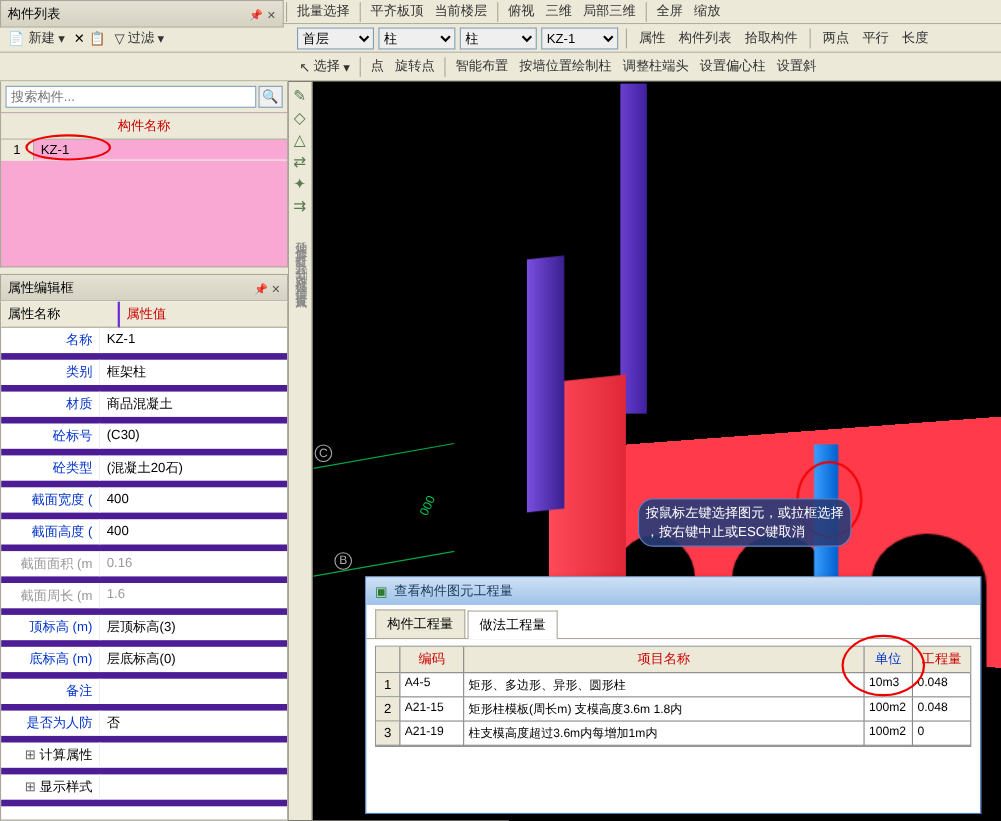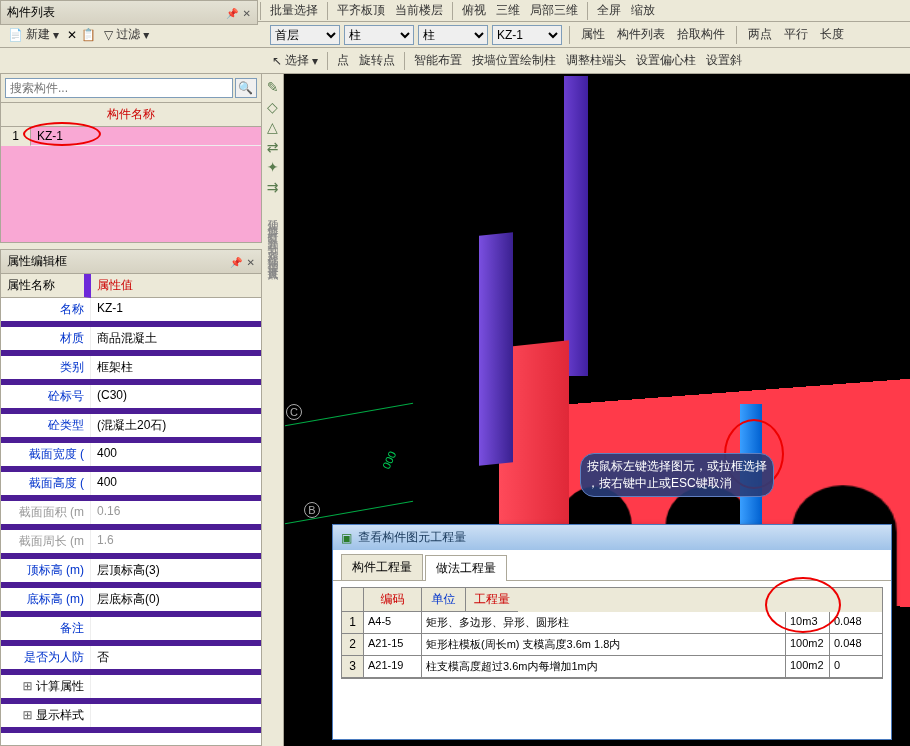--- a/index.html
+++ b/index.html
@@ -25,21 +25,21 @@
 
 .component-table { border: 1px solid #aca899; border-top: none; background: #f9a8d4; height: 140px; }
 .ct-header { background: #ece9d8; text-align: center; color: #c00; padding: 3px; border-bottom: 1px solid #aca899; }
 .ct-row { display: flex; }
 .ct-idx { width: 30px; text-align: center; background: #ece9d8; border-right: 1px solid #aca899; border-bottom: 1px solid #ece9d8; padding: 2px; }
 .ct-cell { flex: 1; padding: 2px 6px; border-bottom: 1px solid #eee; position: relative; }
 
 .prop-panel { margin-top: 6px; flex: 1; display: flex; flex-direction: column; }
 .prop-table { border: 1px solid #aca899; border-top: none; background: #fff; flex: 1; overflow: auto; }
 .pt-header { display: flex; background: #ece9d8; }
-.pt-header .c1 { width: 90px; padding: 3px 6px; border-right: 7px solid #6d28d9; border-bottom: 1px solid #aca899; }
+.pt-header .c1 { width: 108px; padding: 3px 6px; border-right: 2px solid #6d28d9; border-bottom: 1px solid #aca899; }
 .pt-header .c2 { flex: 1; padding: 3px 6px; color: #c00; border-bottom: 1px solid #aca899; }
 .pt-row { display: flex; border-bottom: 6px solid #4c1d95; }
 .pt-row .c1 { width: 90px; padding: 3px 6px; border-right: 1px solid #eee; text-align: right; }
 .pt-row .c2 { flex: 1; padding: 3px 6px; }
 .pt-row.blue .c1 { color: #0033cc; }
 .pt-row.gray { color: #999; }
 .pt-row.expand .c1::before { content: "⊞ "; color: #666; }
 
 .right-area { flex: 1; position: relative; display: flex; flex-direction: column; }
 
@@ -178,26 +178,26 @@
         <div class="pt-header">
           <div class="c1">属性名称</div>
           <div class="c2">属性值</div>
         </div>
         <div id="prop-rows">
             <div class="pt-row blue">
               <div class="c1">名称</div>
               <div class="c2">KZ-1</div>
             </div>
             <div class="pt-row blue">
+              <div class="c1">类别</div>
+              <div class="c2">框架柱</div>
+            </div>
+            <div class="pt-row blue">
               <div class="c1">材质</div>
               <div class="c2">商品混凝土</div>
-            </div>
-            <div class="pt-row blue">
-              <div class="c1">类别</div>
-              <div class="c2">框架柱</div>
             </div>
             <div class="pt-row blue">
               <div class="c1">砼标号</div>
               <div class="c2">(C30)</div>
             </div>
             <div class="pt-row blue">
               <div class="c1">砼类型</div>
               <div class="c2">(混凝土20石)</div>
             </div>
             <div class="pt-row blue">
@@ -299,20 +299,21 @@
     <span>查看构件图元工程量</span>
   </div>
   <div class="qw-tabs">
     <div class="qw-tab">构件工程量</div>
     <div class="qw-tab active">做法工程量</div>
   </div>
   <div class="qw-table">
     <div class="qw-thead">
       <div class="qw-idx"></div>
       <div class="qw-th code">编码</div>
+      <div class="qw-th name">项目名称</div>
       <div class="qw-th unit">单位</div>
       <div class="qw-th qty">工程量</div>
     </div>
     <div id="qw-rows">
         <div class="qw-tr">
           <div class="qw-idx">1</div>
           <div class="qw-td code">A4-5</div>
           <div class="qw-td name">矩形、多边形、异形、圆形柱</div>
           <div class="qw-td unit">10m3</div>
           <div class="qw-td qty">0.048</div>

